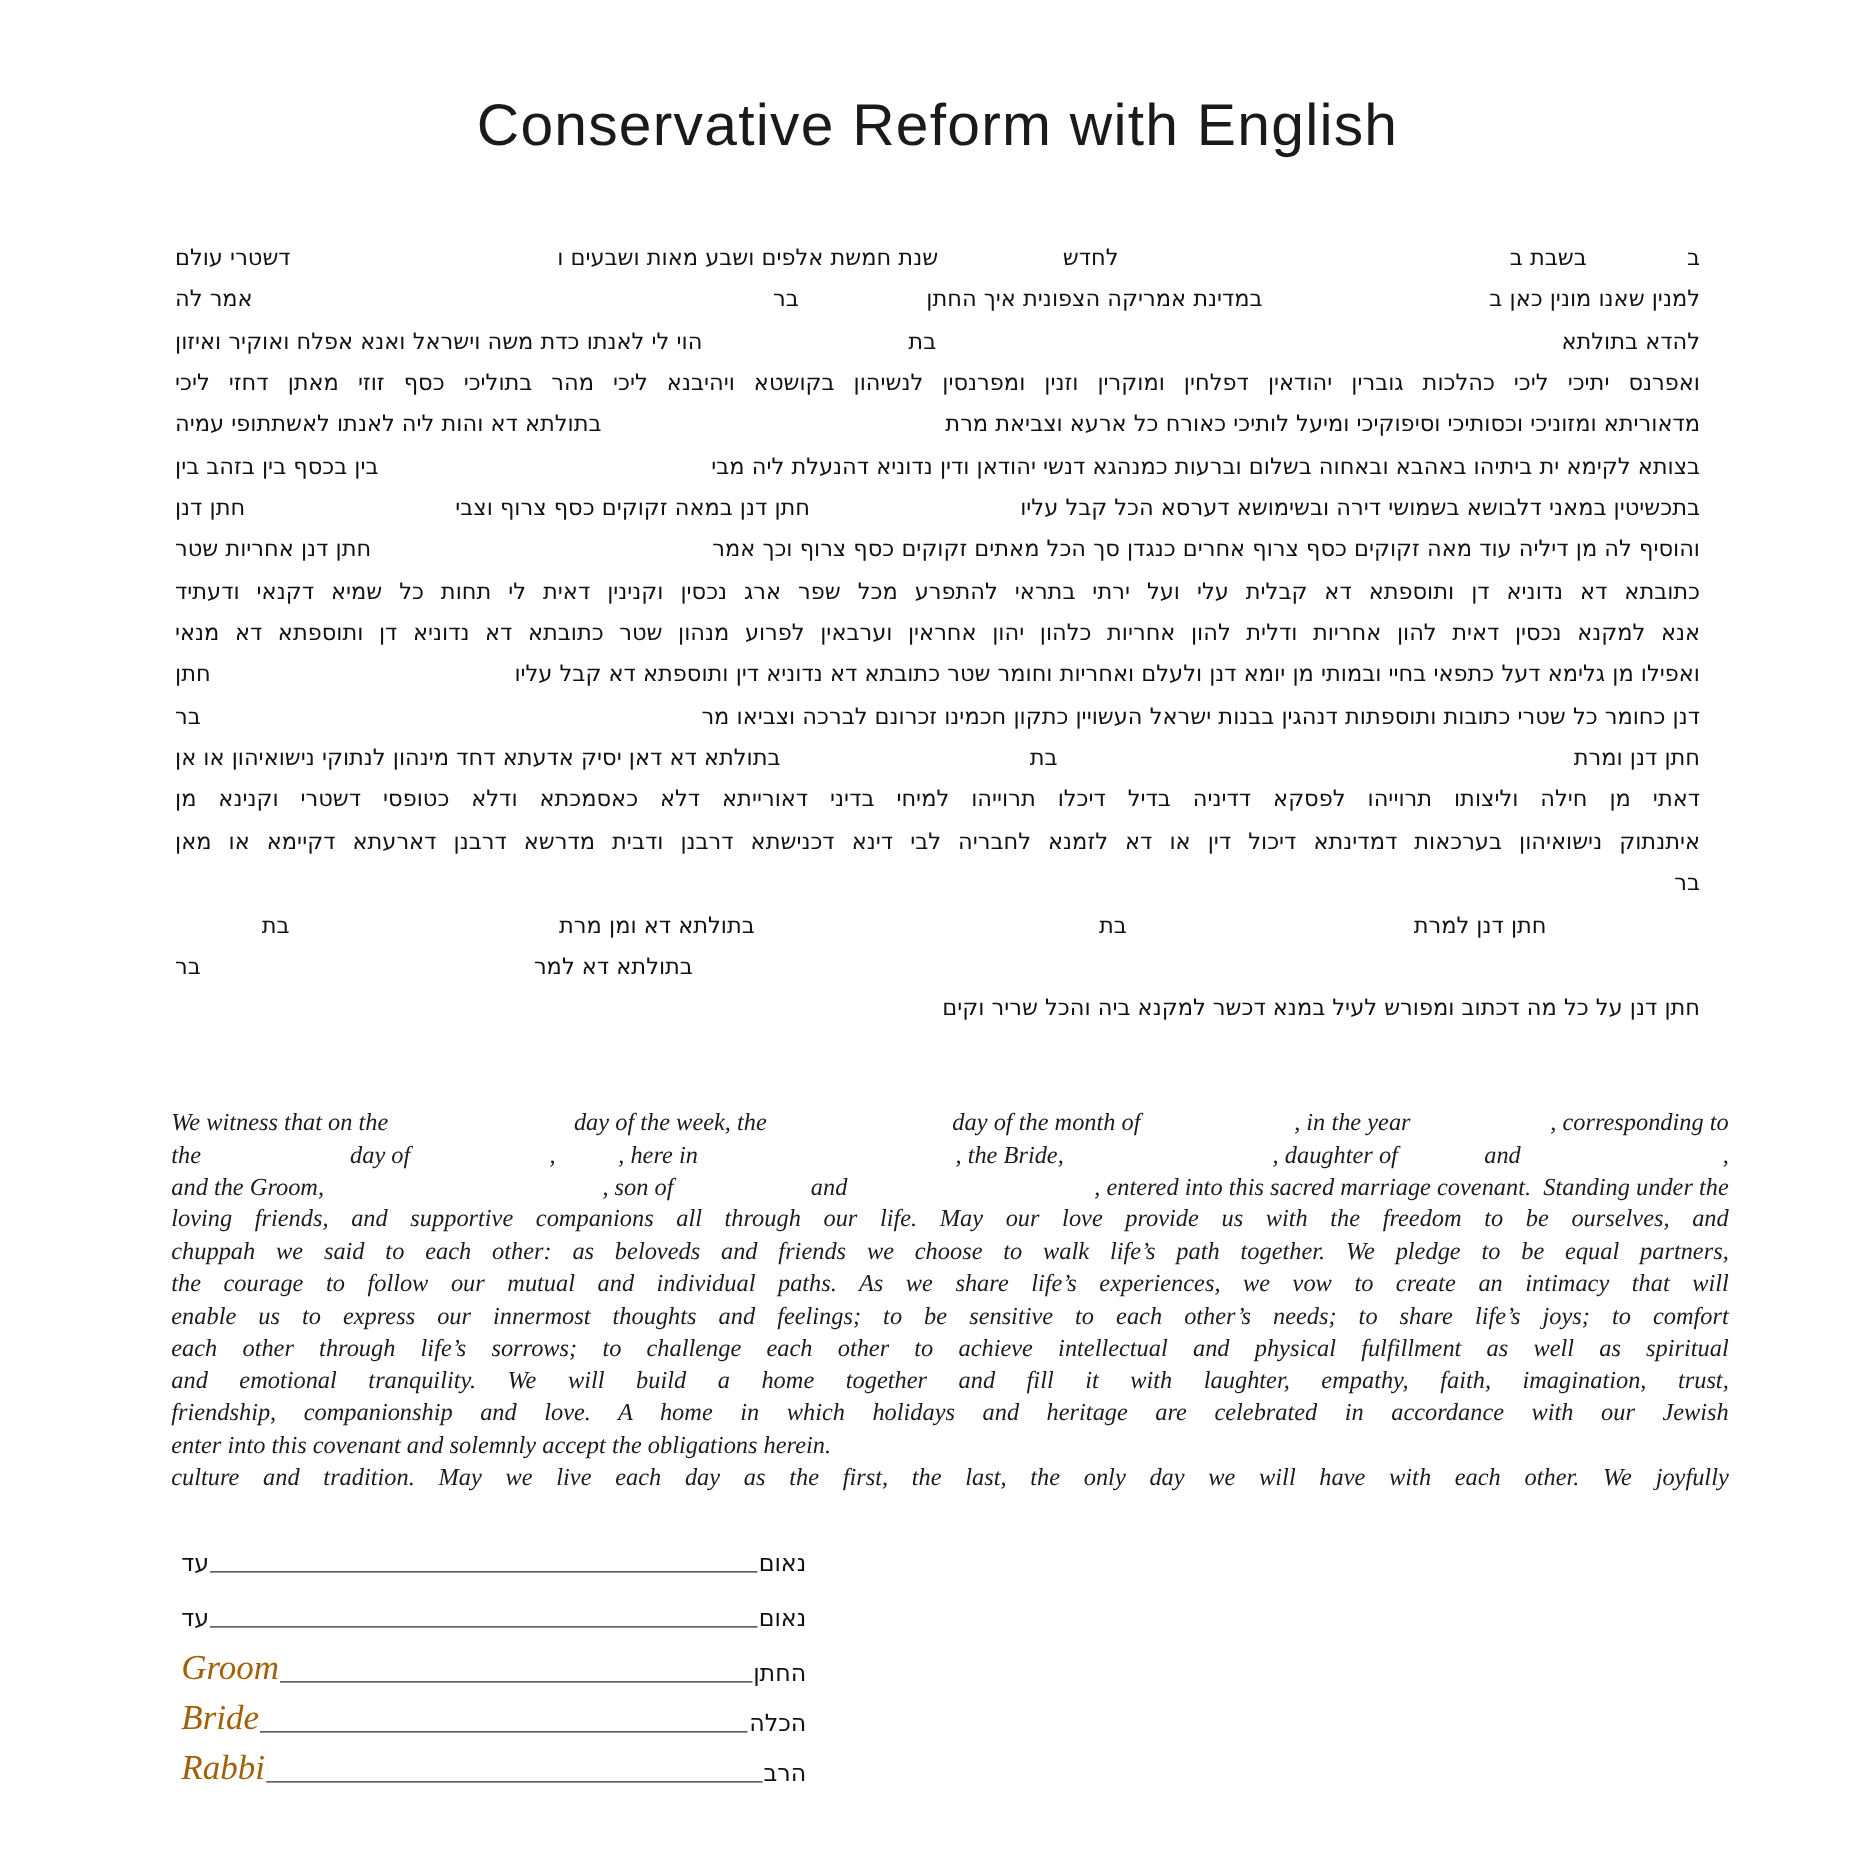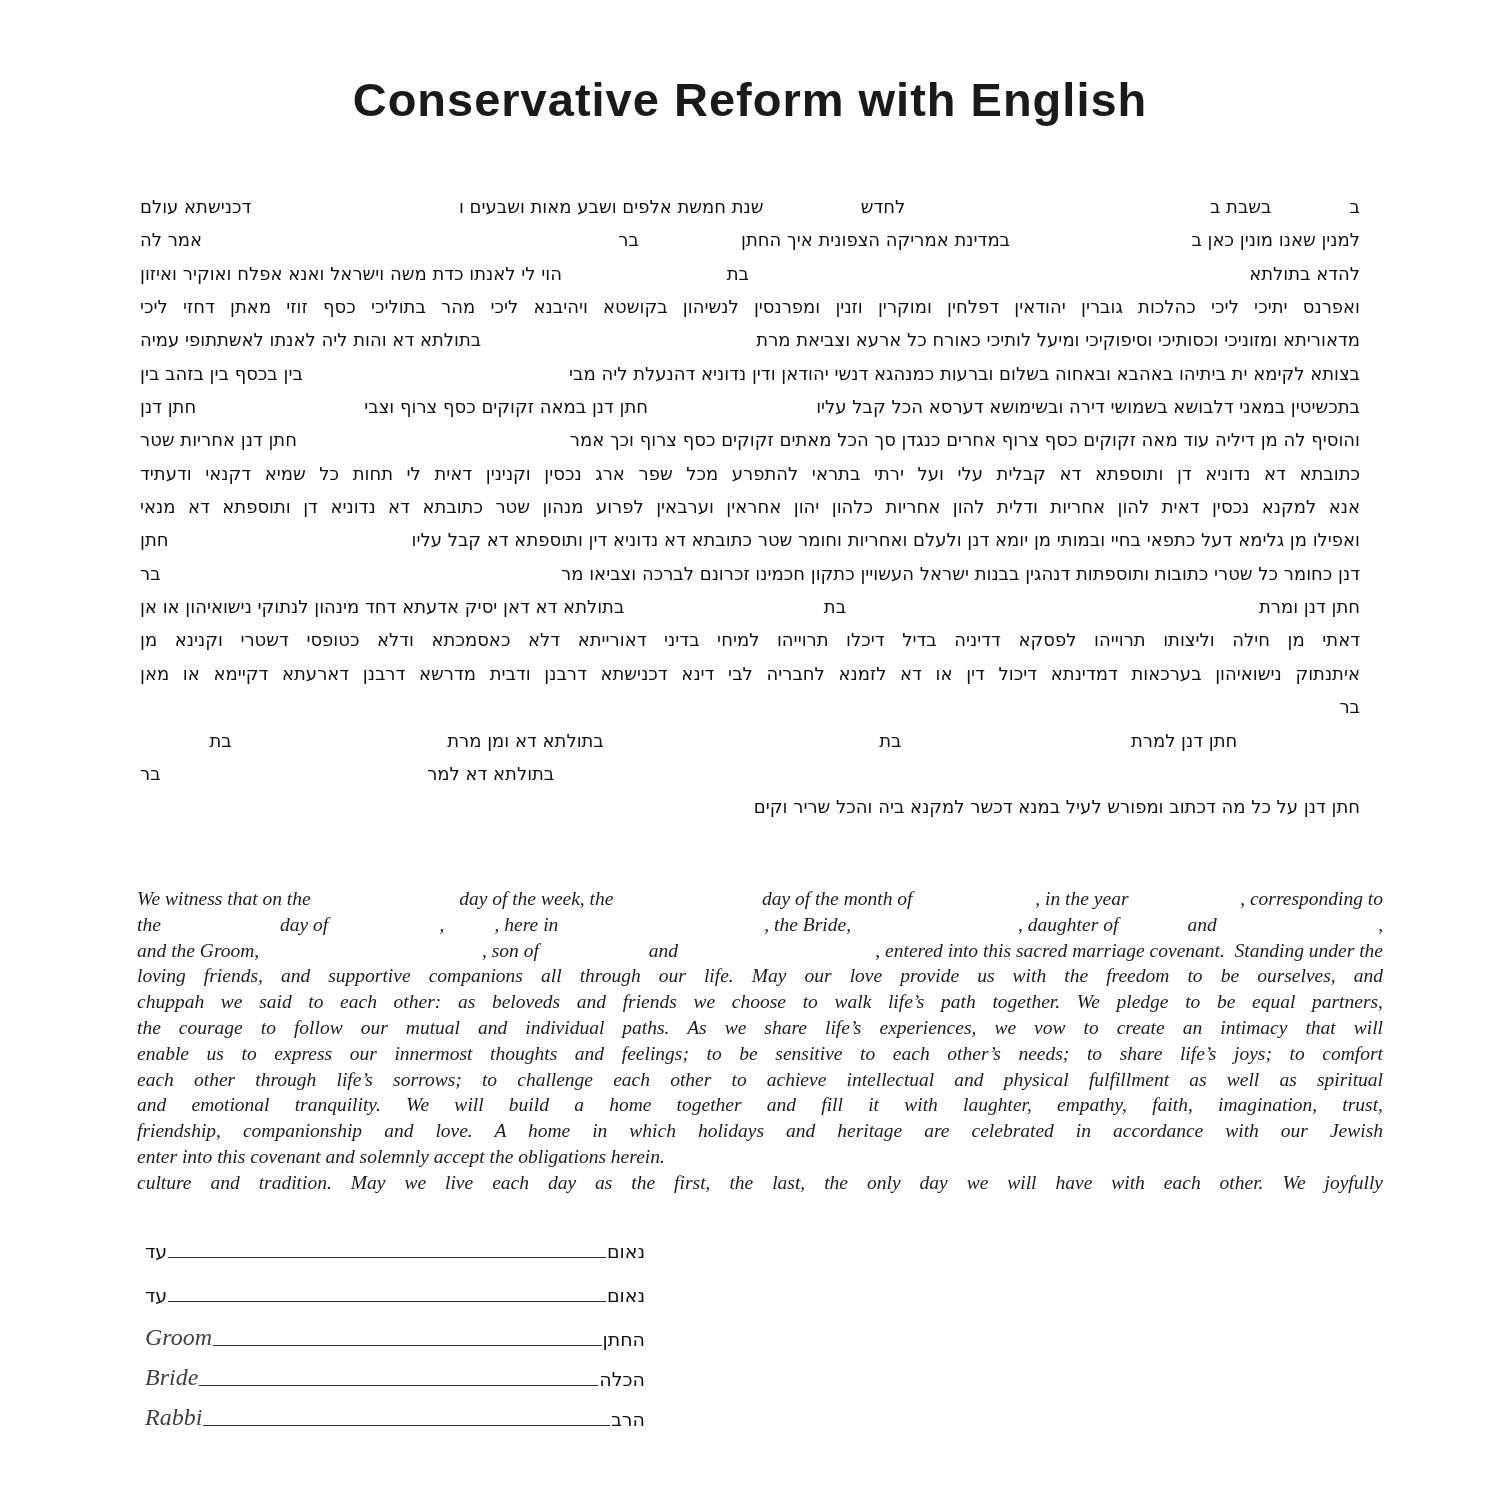--- a/index.html
+++ b/index.html
@@ -4,21 +4,21 @@
 <style>
   html,body { margin:0; padding:0; background:#ffffff; }
   .page {
     position:relative; width:1500px; height:1500px; background:#ffffff;
     color:#161616; overflow:hidden;
   }
   .title {
     position:absolute; top:72px; left:0; width:100%;
     text-align:center;
     font-family:"Liberation Sans", sans-serif;
-    font-size:47px; font-weight:700; letter-spacing:1px; color:#1a1a1a;
+    font-size:47px; font-weight:400; letter-spacing:1px; color:#1a1a1a;
   }
   
   .hebrew {
     position:absolute; top:190px; left:140px; width:1220px;
     direction:rtl;
     font-family:"DejaVu Sans", sans-serif;
     font-size:18px; color:#121212;
   }
   .hline { display:flex; direction:rtl; align-items:baseline;
            height:33.35px; line-height:33.35px; }
@@ -36,41 +36,41 @@
   .eline .seg { white-space:pre; }
   .eline .gap { flex-shrink:1; flex-basis:0; }
   .eline.full { display:block; text-align:justify; text-align-last:justify; }
   .eline.last { display:block; text-align:left; }
   
   .sigs { position:absolute; top:1234px; left:145px; width:500px; }
   .sigrow { display:flex; align-items:flex-end; height:27px; margin-bottom:13px; }
   .sigrow.wit { margin-bottom:17px; }
   .sigrow .line { flex:1 1 auto; height:0; border-bottom:1.6px solid #2a2a2a; margin:0 1px 3px 1px; }
   .he-label { font-family:"DejaVu Sans", sans-serif; font-size:19px; color:#121212; line-height:1; }
-  .en-label { font-family:"Liberation Serif", serif; font-style:italic; font-size:24px; color:#404040; line-height:1; }
+  .en-label { font-family:"Liberation Serif", serif; font-style:italic; font-size:28px; color:#a16207; line-height:1; }
 </style>
 </head>
 <body>
 
 <div class="page">
 
   <div class="title">Conservative Reform with English</div>
 
   <div class="hebrew">
 
     <div class="hline">
       <span class="seg">ב</span>
       <span class="gap" style="flex-grow:70"></span>
       <span class="seg">בשבת ב</span>
       <span class="gap" style="flex-grow:273"></span>
       <span class="seg">לחדש</span>
       <span class="gap" style="flex-grow:87"></span>
       <span class="seg">שנת חמשת אלפים ושבע מאות ושבעים ו</span>
       <span class="gap" style="flex-grow:186"></span>
-      <span class="seg">דכנישתא עולם</span>
+      <span class="seg">דשטרי עולם</span>
     </div>
 
     <div class="hline">
       <span class="seg">למנין שאנו מונין כאן ב</span>
       <span class="gap" style="flex-grow:160"></span>
       <span class="seg">במדינת אמריקה הצפונית איך החתן</span>
       <span class="gap" style="flex-grow:90"></span>
       <span class="seg">בר</span>
       <span class="gap" style="flex-grow:367"></span>
       <span class="seg">אמר לה</span>

